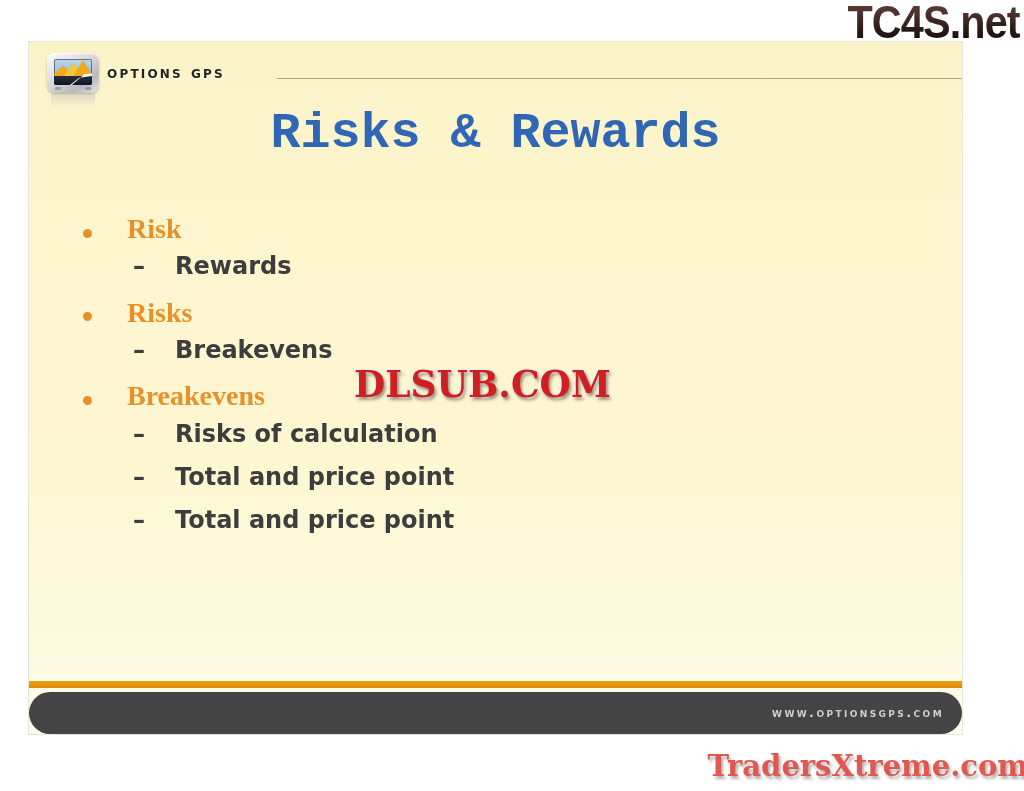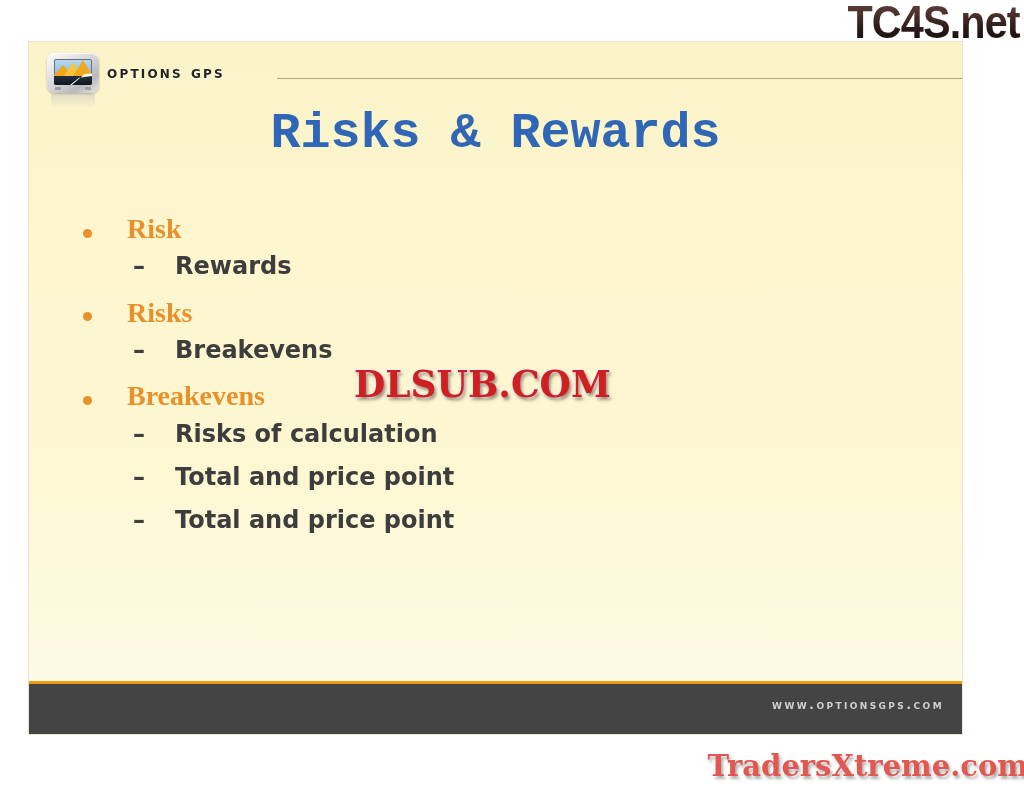--- a/index.html
+++ b/index.html
@@ -251,22 +251,23 @@
     bottom: 46px;
     width: 100%;
     height: 7px;
     background: linear-gradient(180deg, #f0a013 0%, #df8606 100%);
   }
   #footer-bar {
     position: absolute;
     left: 0;
     bottom: 0;
     width: 100%;
-    height: 50px;
+    height: 42px;
     background: #444444;
+    border-radius: 21px;
   }
   #footer-url {
     position: absolute;
     right: 18px;
     top: 13px;
     font-family: "DejaVu Sans", sans-serif;
     font-weight: bold;
     font-size: 13px;
     letter-spacing: 2.4px;
     color: #cfcfcf;

